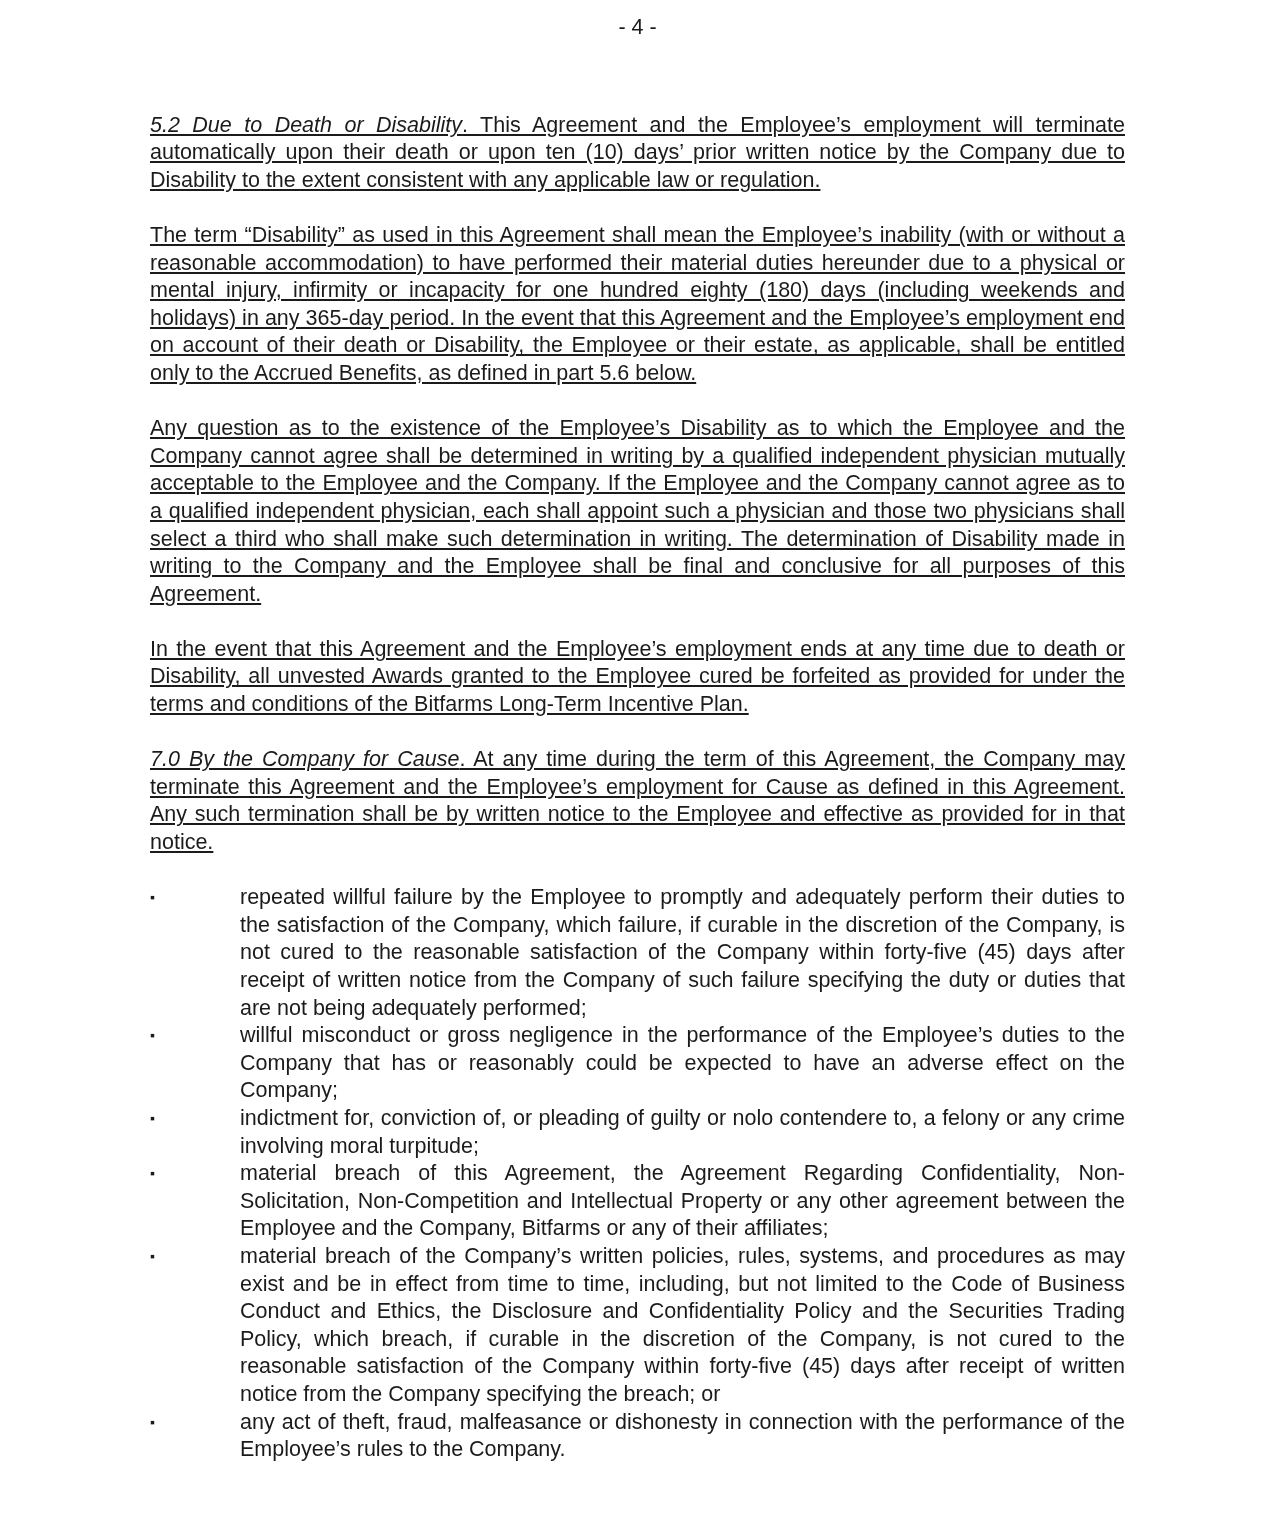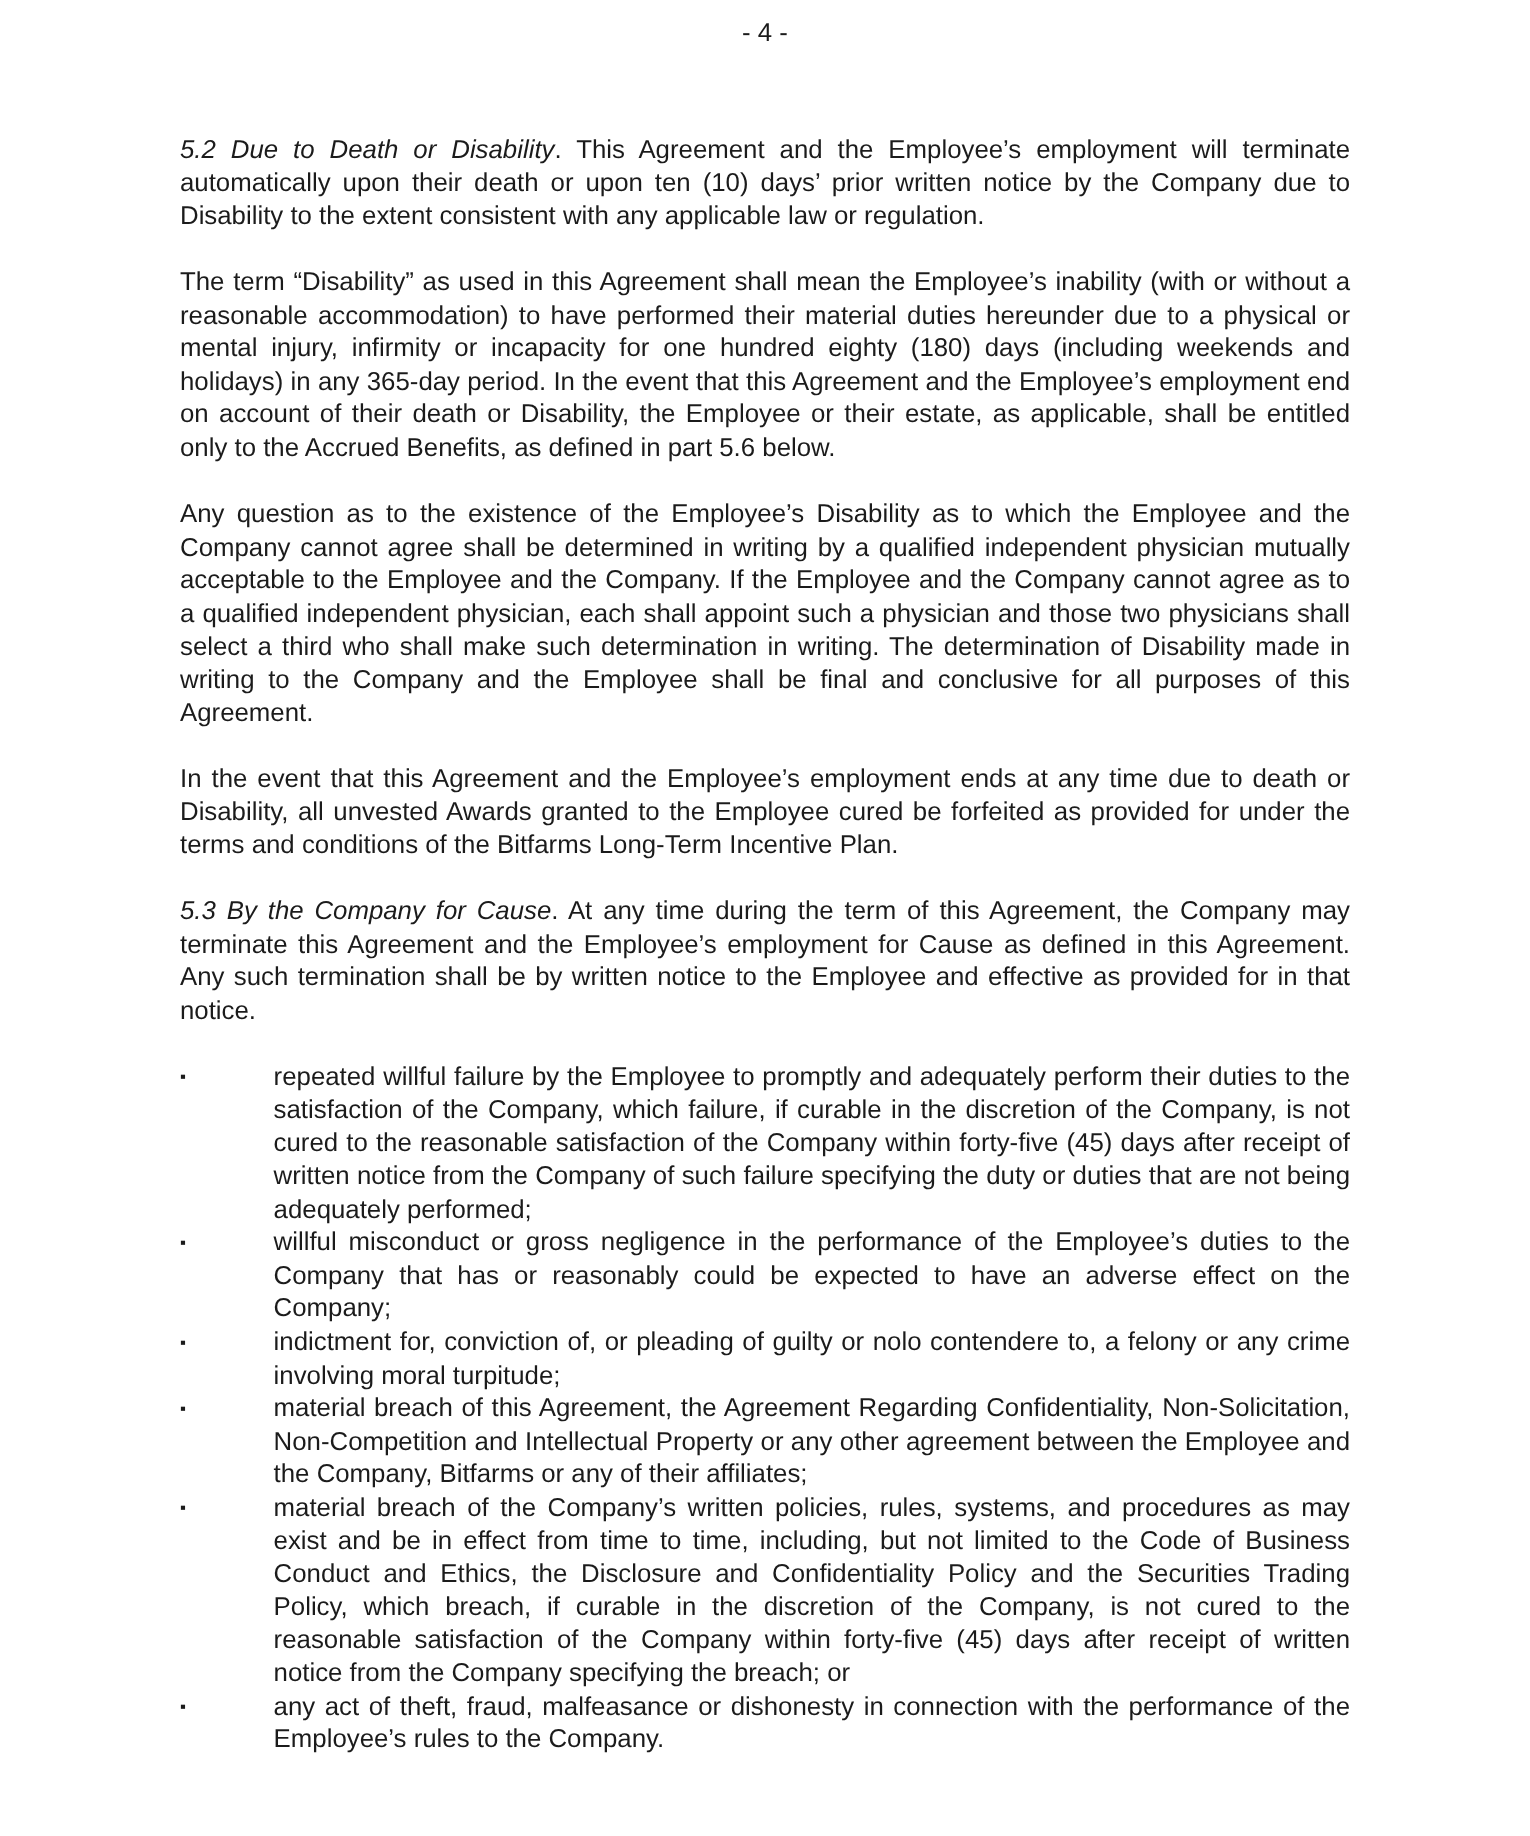--- a/index.html
+++ b/index.html
@@ -22,20 +22,21 @@
     overflow: hidden;
   }
   .page-number {
     text-align: center;
     margin-bottom: 70px;
     white-space: nowrap;
   }
   .para {
     text-align: justify;
     margin: 0 0 27.6px 0;
+    text-decoration: underline;
   }
   .lead {
     font-style: italic;
   }
   .bullet-list {
     margin: 0;
     padding: 0;
   }
   .bullet-item {
     display: flex;
@@ -43,38 +44,39 @@
   }
   .bullet-marker {
     flex: 0 0 78px;
     font-size: 14px;
     line-height: 27.6px;
     color: #1b1b1b;
   }
   .bullet-text {
     flex: 1 1 auto;
     text-align: justify;
+    margin-left: 12px;
   }
 </style>
 </head>
 <body>
 
 <div class="page">
 
   <div class="page-number">- 4 -</div>
 
   <p class="para"><span class="lead">5.2 Due to Death or Disability</span><span>. This Agreement and the Employee’s employment will terminate automatically upon their death or upon ten (10) days’ prior written notice by the Company due to Disability to the extent consistent with any applicable law or regulation.</span></p>
 
   <p class="para">The term “Disability” as used in this Agreement shall mean the Employee’s inability (with or without a reasonable accommodation) to have performed their material duties hereunder due to a physical or mental injury, infirmity or incapacity for one hundred eighty (180) days (including weekends and holidays) in any 365-day period.  In the event that this Agreement and the Employee’s employment end on account of their death or Disability, the Employee or their estate, as applicable, shall be entitled only to the Accrued Benefits, as defined in part 5.6 below.</p>
 
   <p class="para">Any question as to the existence of the Employee’s Disability as to which the Employee and the Company cannot agree shall be determined in writing by a qualified independent physician mutually acceptable to the Employee and the Company. If the Employee and the Company cannot agree as to a qualified independent physician, each shall appoint such a physician and those two physicians shall select a third who shall make such determination in writing. The determination of Disability made in writing to the Company and the Employee shall be final and conclusive for all purposes of this Agreement.</p>
 
   <p class="para">In the event that this Agreement and the Employee’s employment ends at any time due to death or Disability, all unvested Awards granted to the Employee cured be forfeited as provided for under the terms and conditions of the Bitfarms Long-Term Incentive Plan.</p>
 
-  <p class="para"><span class="lead">5.3 By the Company for Cause</span><span>.  At any time during the term of this Agreement, the Company may terminate this Agreement and the Employee’s employment for Cause as defined in this Agreement. Any such termination shall be by written notice to the Employee and effective as provided for in that notice.</span></p>
+  <p class="para"><span class="lead">7.0 By the Company for Cause</span><span>.  At any time during the term of this Agreement, the Company may terminate this Agreement and the Employee’s employment for Cause as defined in this Agreement. Any such termination shall be by written notice to the Employee and effective as provided for in that notice.</span></p>
 
 
   <div class="bullet-list">
 
     <div class="bullet-item">
       <span class="bullet-marker">▪</span>
       <span class="bullet-text">repeated willful failure by the Employee to promptly and adequately perform their duties to the satisfaction of the Company, which failure, if curable in the discretion of the Company, is not cured to the reasonable satisfaction of the Company within forty-five (45) days after receipt of written notice from the Company of such failure specifying the duty or duties that are not being adequately performed;</span>
     </div>
 
     <div class="bullet-item">

